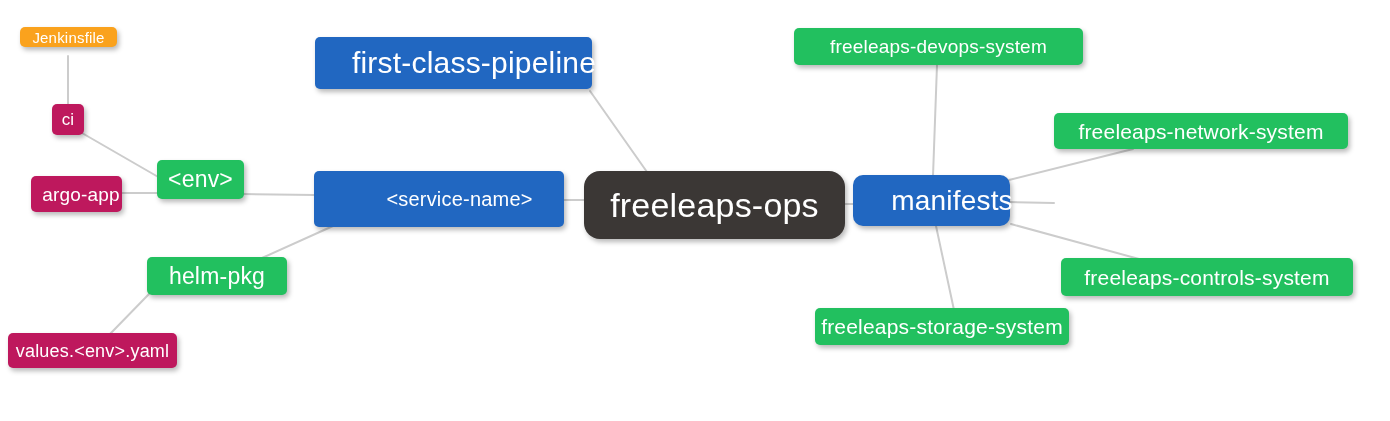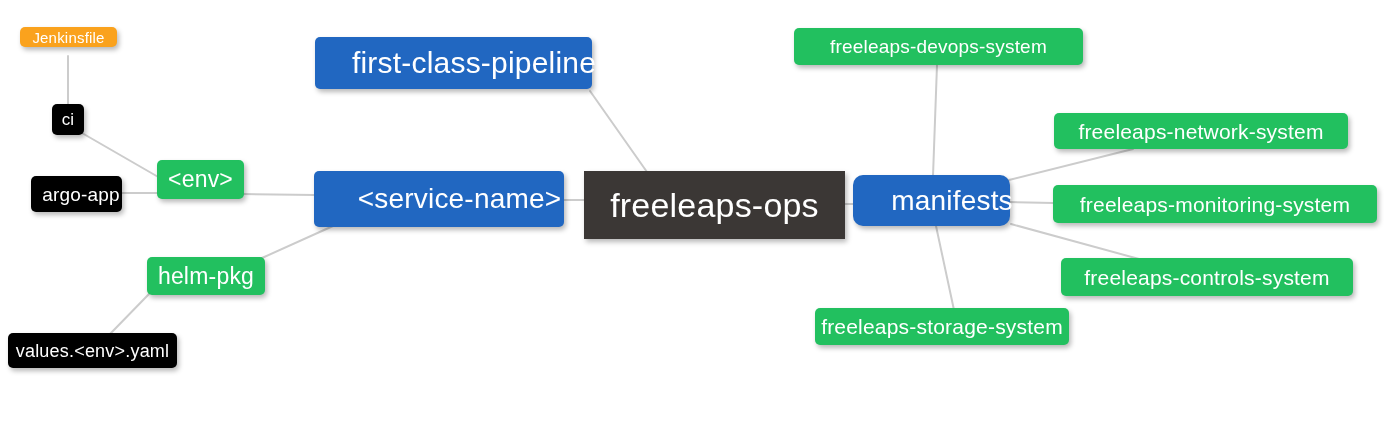--- a/index.html
+++ b/index.html
@@ -36,23 +36,23 @@
     color: #ffffff;
     white-space: nowrap;
     border-radius: 5px;
     box-shadow: 2px 3px 5px rgba(0,0,0,0.28);
     cursor: pointer;
     line-height: 1;
     letter-spacing: 0.2px;
   }
   .node.blue   { background: #2167C1; padding-left: 41px; }
   .node.green  { background: #22C05F; }
-  .node.red    { background: #000000; }
+  .node.red    { background: #be185d; }
   .node.orange { background: #FAA21D; }
-  .node.dark   { background: #3B3735; border-radius: 0; }
+  .node.dark   { background: #3B3735; border-radius: 16px; }
 </style>
 </head>
 <body>
 
 <div class="canvas">
 
   <svg class="edges" width="1390" height="421" aria-hidden="true">
     <line x1="68" y1="56" x2="68" y2="105"></line>
     <line x1="82" y1="133" x2="160" y2="178"></line>
     <line x1="122" y1="193" x2="158" y2="193"></line>
@@ -70,35 +70,34 @@
   </svg>
 
   <div class="node orange" style="left:20px;  top:27px;  width:97px;  height:20px; font-size:15px;">Jenkinsfile</div>
 
   <div class="node red" style="left:52px;  top:104px; width:32px;  height:31px; font-size:17px;">ci</div>
 
   <div class="node red" style="left:31px;  top:176px; width:91px;  height:36px; font-size:19px;padding-left:9px;">argo-app</div>
 
   <div class="node green" style="left:157px; top:160px; width:87px;  height:39px; font-size:23px;">&lt;env&gt;</div>
 
-  <div class="node green" style="left:147px; top:257px; width:118px; height:38px; font-size:23px;">helm-pkg</div>
+  <div class="node green" style="left:147px; top:257px; width:140px; height:38px; font-size:23px;">helm-pkg</div>
 
   <div class="node red" style="left:8px;   top:333px; width:169px; height:35px; font-size:18px;">values.&lt;env&gt;.yaml</div>
 
   <div class="node blue" style="left:315px; top:37px;  width:277px; height:52px; font-size:30px;">first-class-pipeline</div>
 
-  <div class="node blue" style="left:314px; top:171px; width:250px; height:56px; font-size:28px;">&lt;service-name&gt;</div>
+  <div class="node blue" style="left:314px; top:171px; width:250px; height:56px; font-size:20px;">&lt;service-name&gt;</div>
 
   <div class="node dark" style="left:584px; top:171px; width:261px; height:68px; font-size:34px;">freeleaps-ops</div>
 
   <div class="node blue" style="left:853px; top:175px; width:157px; height:51px; font-size:28px;border-radius:10px;">manifests</div>
 
   <div class="node green" style="left:794px;  top:28px;  width:289px; height:37px; font-size:19px;">freeleaps-devops-system</div>
 
   <div class="node green" style="left:1054px; top:113px; width:294px; height:36px; font-size:21px;">freeleaps-network-system</div>
 
-  <div class="node green" style="left:1053px; top:185px; width:324px; height:38px; font-size:21px;">freeleaps-monitoring-system</div>
 
   <div class="node green" style="left:1061px; top:258px; width:292px; height:38px; font-size:21px;">freeleaps-controls-system</div>
 
   <div class="node green" style="left:815px;  top:308px; width:254px; height:37px; font-size:21px;">freeleaps-storage-system</div>
 
 </div>
 
 </body></html>

